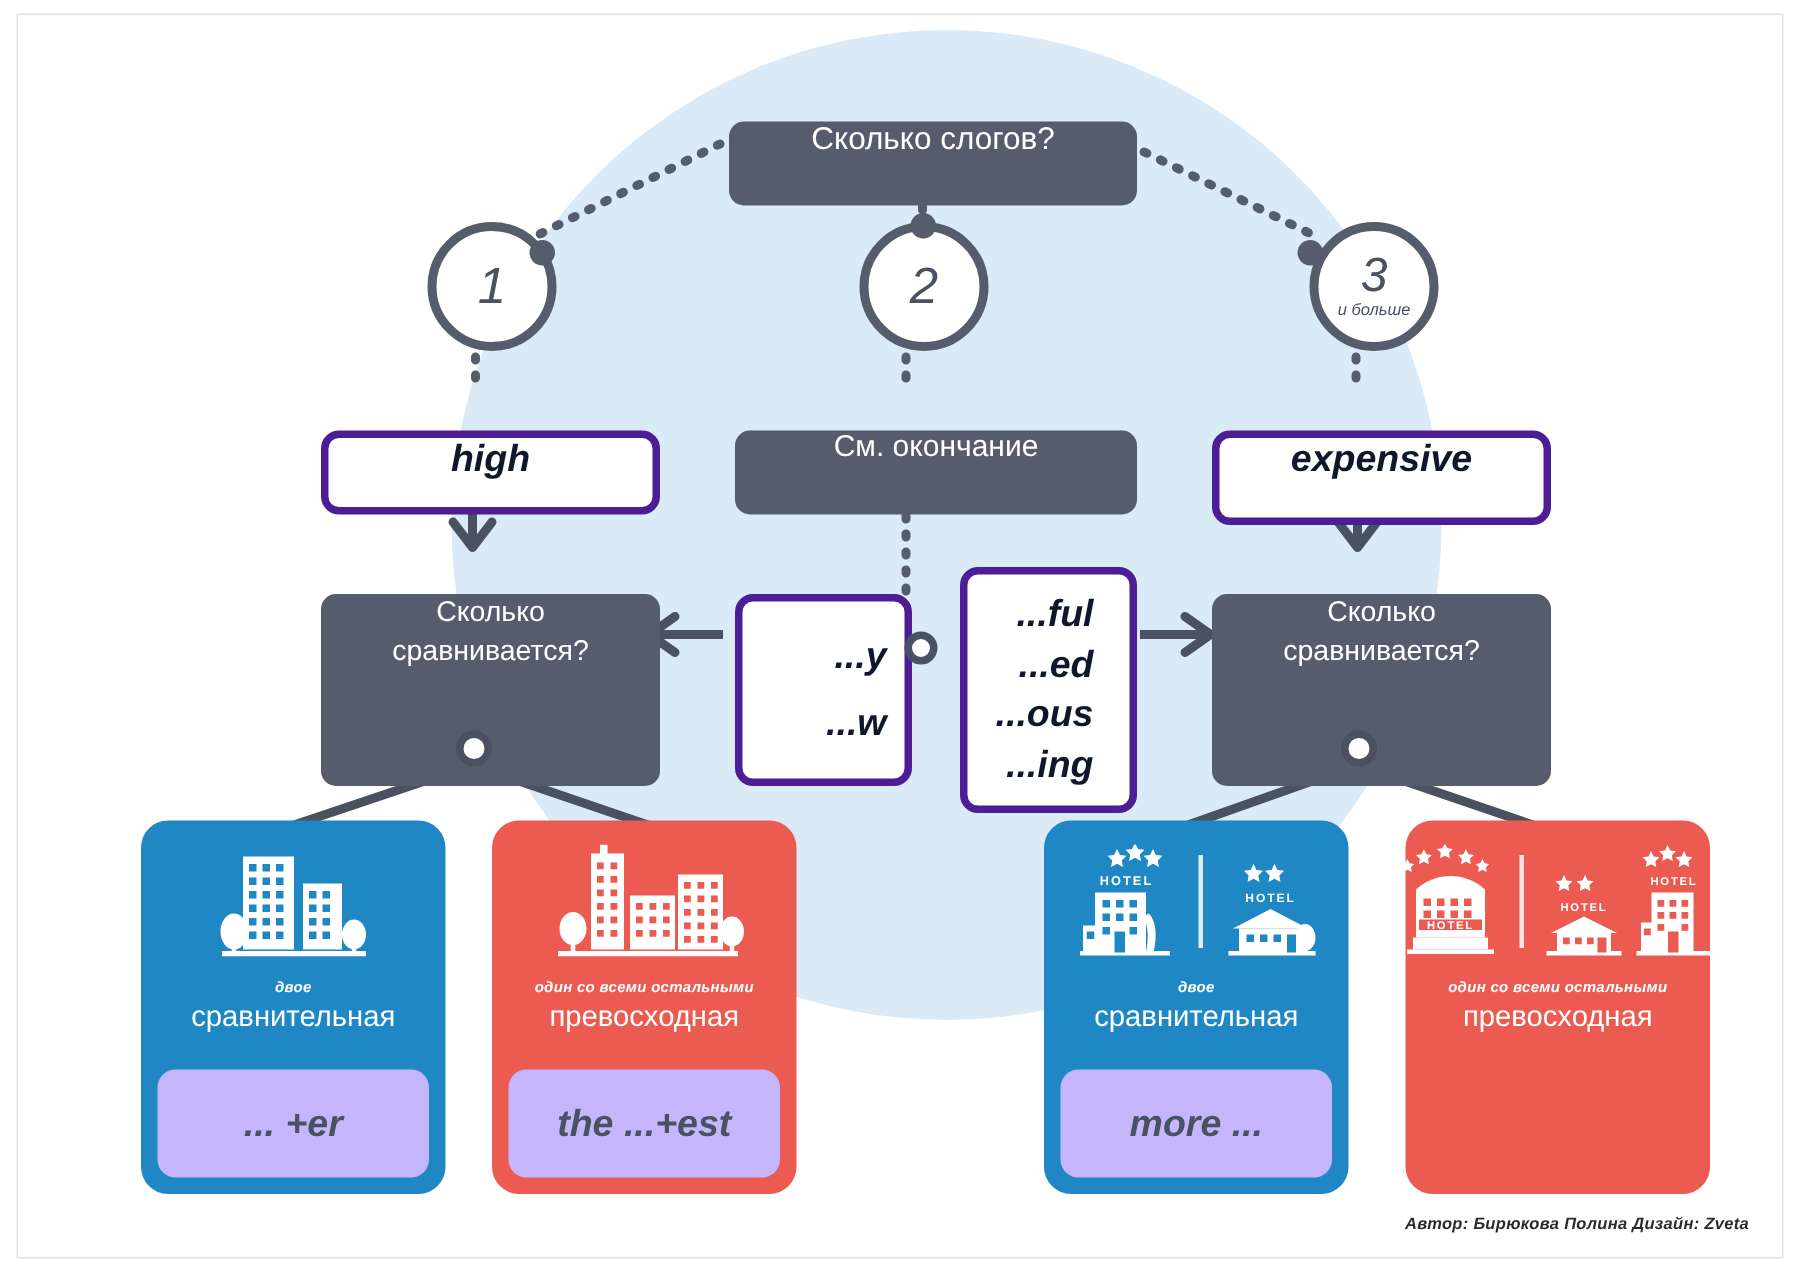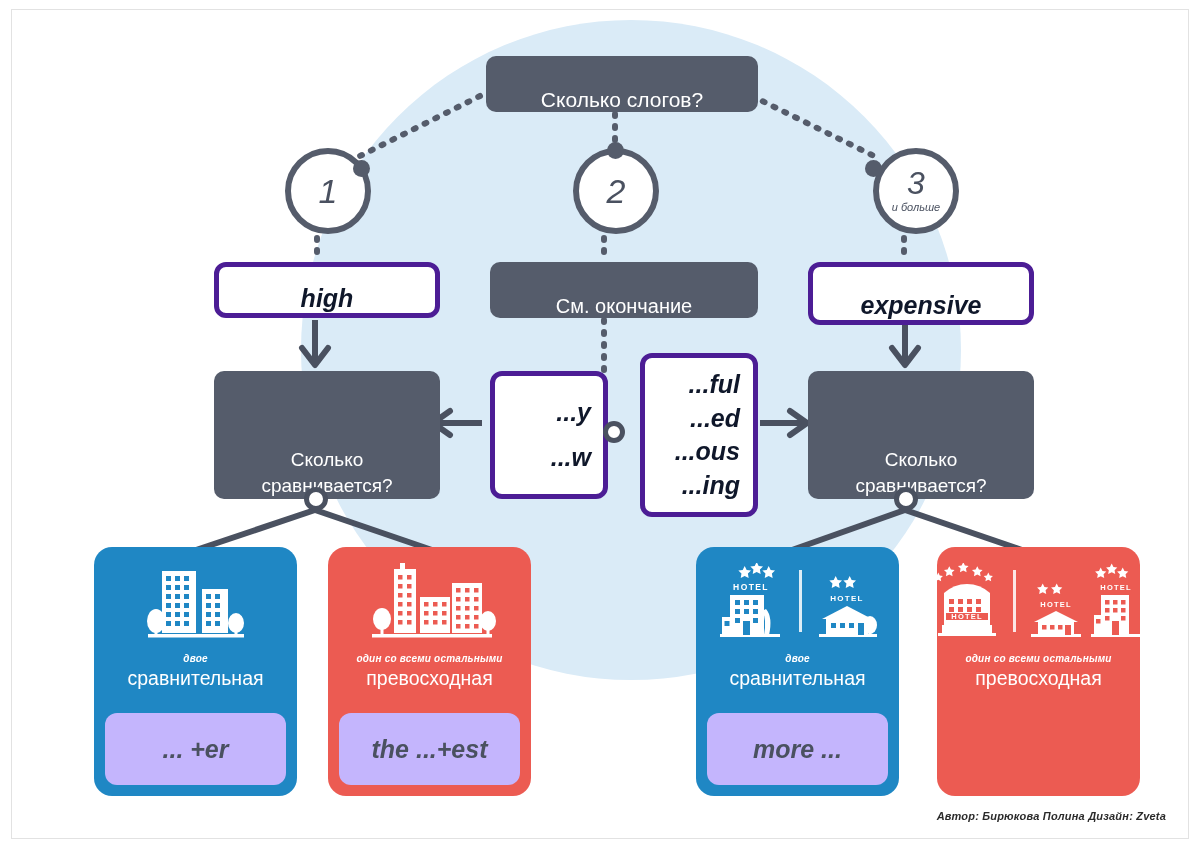--- a/index.html
+++ b/index.html
@@ -10,41 +10,41 @@
   #sheet{
     position:absolute;left:12px;top:10px;width:1176px;height:828px;background:#fff;
     box-shadow:0 0 0 1px #e2e2e2;
   }
   
   .bg-circle{
     position:absolute;left:289px;top:10px;width:660px;height:660px;border-radius:50%;
     background:#daebf7;
   }
   
-  .node{position:absolute;box-sizing:border-box;display:flex;align-items:flex-end;justify-content:center;text-align:center;}
+  .node{position:absolute;box-sizing:border-box;display:flex;align-items:flex-start;justify-content:center;text-align:center;margin-top:25px;}
   .dark{
     background:#555c6b;color:#ffffff;border-radius:10px;
   }
   .white{
     background:#ffffff;color:#0f172a;border:5px solid #4c1d95;border-radius:12px;
   }
   .italic{font-style:italic;font-weight:bold;}
   
   #q-top{left:474px;top:46px;width:272px;height:56px;font-size:21px;}
   #b-high{left:202px;top:252px;width:226px;height:56px;font-size:25px;}
   #b-see{left:478px;top:252px;width:268px;height:56px;font-size:20px;}
   #b-exp{left:796px;top:252px;width:226px;height:63px;font-size:25px;}
   #q-left{left:202px;top:361px;width:226px;height:128px;font-size:19px;line-height:26px;}
   #q-right{left:796px;top:361px;width:226px;height:128px;font-size:19px;line-height:26px;}
   #sfx-left{left:478px;top:361px;width:118px;height:128px;font-size:25px;}
   #sfx-right{left:628px;top:343px;width:118px;height:164px;font-size:25px;}
   .sfx-list{display:flex;flex-direction:column;justify-content:center;align-items:flex-end;
             width:100%;height:100%;padding-right:12px;box-sizing:border-box;}
   #sfx-left .sfx-list{justify-content:space-around;padding:14px 12px 14px 0;}
-  #sfx-right .sfx-list{justify-content:space-around;padding:10px 13px 10px 0;}
+  #sfx-right .sfx-list{justify-content:space-around;padding:10px 24px 10px 0;}
   .sfx-list span{font-style:italic;font-weight:bold;line-height:1;}
   
   .numcircle{
     position:absolute;width:86px;height:86px;border-radius:50%;background:#ffffff;
     border:6px solid #555c6b;display:flex;flex-direction:column;align-items:center;
     justify-content:center;color:#4a5160;box-sizing:border-box;
   }
   .numcircle .num{font-size:34px;font-style:italic;line-height:1;}
   .numcircle .sub{font-size:11px;font-style:italic;margin-top:2px;}
   #c1{left:273px;top:138px;}

